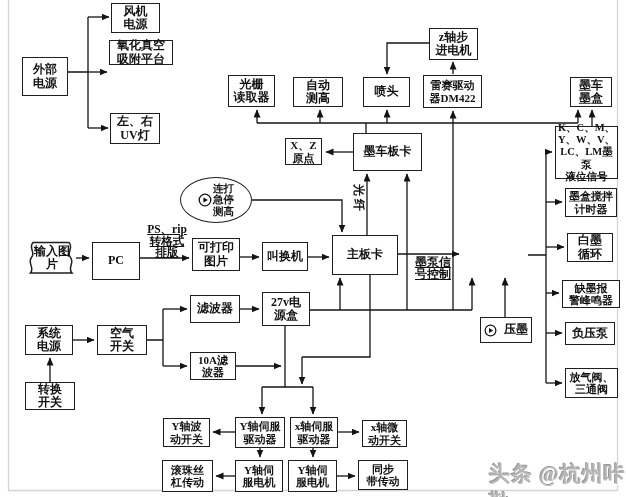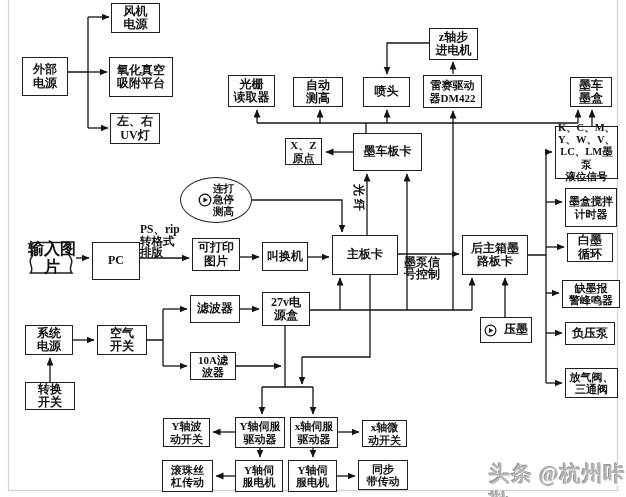--- a/index.html
+++ b/index.html
@@ -15,27 +15,27 @@
   }
   .box.s{font-size:11px;}
   .box.xs{font-size:10.5px;line-height:1.18;}
   .ellipse{
     position:absolute;box-sizing:border-box;border:1.5px solid #1f1f1f;border-radius:50%;
     display:flex;align-items:center;justify-content:center;gap:1px;background:#fff;
     white-space:pre-line;text-align:center;font-size:10.5px;font-weight:700;line-height:1.05;
   }
   .lbl{
     position:absolute;box-sizing:border-box;background:transparent;border:0;
-    white-space:pre-line;font-weight:700;font-size:11.5px;line-height:1.02;
+    white-space:pre-line;text-align:center;font-weight:700;font-size:11.5px;line-height:1.02;text-decoration:underline;
   }
   .row{gap:7px;}
   .docshape{position:absolute;}
   .doctext{
     position:absolute;display:flex;align-items:center;justify-content:center;text-align:center;
-    white-space:pre-line;font-size:16px;font-weight:700;line-height:1.12;
+    white-space:pre-line;font-size:12px;font-weight:700;line-height:1.12;
   }
   .fiber{
     position:absolute;left:344px;top:192px;width:30px;height:14px;
     transform:rotate(90deg);transform-origin:50% 50%;
     font-size:12px;font-weight:700;letter-spacing:3px;text-align:center;line-height:14px;
   }
   .watermark{
     position:absolute;left:489px;top:460px;font-size:21px;font-weight:700;letter-spacing:1px;
     color:#b5b5b5;text-shadow:1px 1px 0 #ffffff,-1px -1px 0 #969696;
   }
@@ -108,21 +108,21 @@
       <path d="M313,448 L313,457" marker-end="url(#ah)"></path>
       <path d="M235,476 L216,476" marker-end="url(#ah)"></path>
       <path d="M337,476 L355,476" marker-end="url(#ah)"></path>
     </g>
   </svg>
 
   <div class="box" style="left:22px;top:57px;width:46px;height:39px">外部
 电源</div>
   <div class="box" style="left:111px;top:3px;width:49px;height:30px">风机
 电源</div>
-  <div class="box" style="left:109px;top:57px;width:64px;height:40px">氧化真空
+  <div class="box" style="left:109px;top:40px;width:64px;height:25px">氧化真空
 吸附平台</div>
   <div class="box" style="left:110px;top:113px;width:50px;height:31px">左、右
 UV灯</div>
 
   <div class="box" style="left:228px;top:75px;width:47px;height:32px">光栅
 读取器</div>
   <div class="box" style="left:293px;top:77px;width:50px;height:30px">自动
 测高</div>
   <div class="box" style="left:363px;top:77px;width:47px;height:30px">喷头</div>
   <div class="box" style="left:429px;top:28px;width:49px;height:32px">z轴步
@@ -157,28 +157,26 @@
   <div class="box" style="left:92px;top:242px;width:48px;height:38px">PC</div>
   <div class="lbl" style="left:140px;top:224px;width:54px">PS、rip
 转格式
 排版</div>
   <div class="box" style="left:192px;top:238px;width:48px;height:33px">可打印
 图片</div>
   <div class="box" style="left:262px;top:242px;width:46px;height:29px">叫换机</div>
   <div class="box" style="left:332px;top:235px;width:66px;height:40px">主板卡</div>
   <div class="lbl" style="left:404px;top:256px;width:58px;font-size:12px">墨泵信
 号控制</div>
-  <div class="box" style="left:462px;top:235px;width:66px;height:40px">后主箱墨
-路板卡</div>
 
   <div class="box xs" style="left:555px;top:126px;width:63px;height:53px">K、C、M、
 Y、W、V、
 LC、LM墨泵
 液位信号</div>
-  <div class="box s" style="left:565px;top:188px;width:52px;height:39px">墨盒搅拌
+  <div class="box s" style="left:565px;top:188px;width:52px;height:29px">墨盒搅拌
 计时器</div>
   <div class="box" style="left:567px;top:233px;width:46px;height:29px">白墨
 循环</div>
   <div class="box s" style="left:562px;top:280px;width:58px;height:28px">缺墨报
 警峰鸣器</div>
   <div class="box" style="left:565px;top:322px;width:50px;height:23px">负压泵</div>
   <div class="box s" style="left:565px;top:368px;width:53px;height:30px">放气阀、
 三通阀</div>
 
   <div class="box row" style="left:480px;top:317px;width:52px;height:26px">

